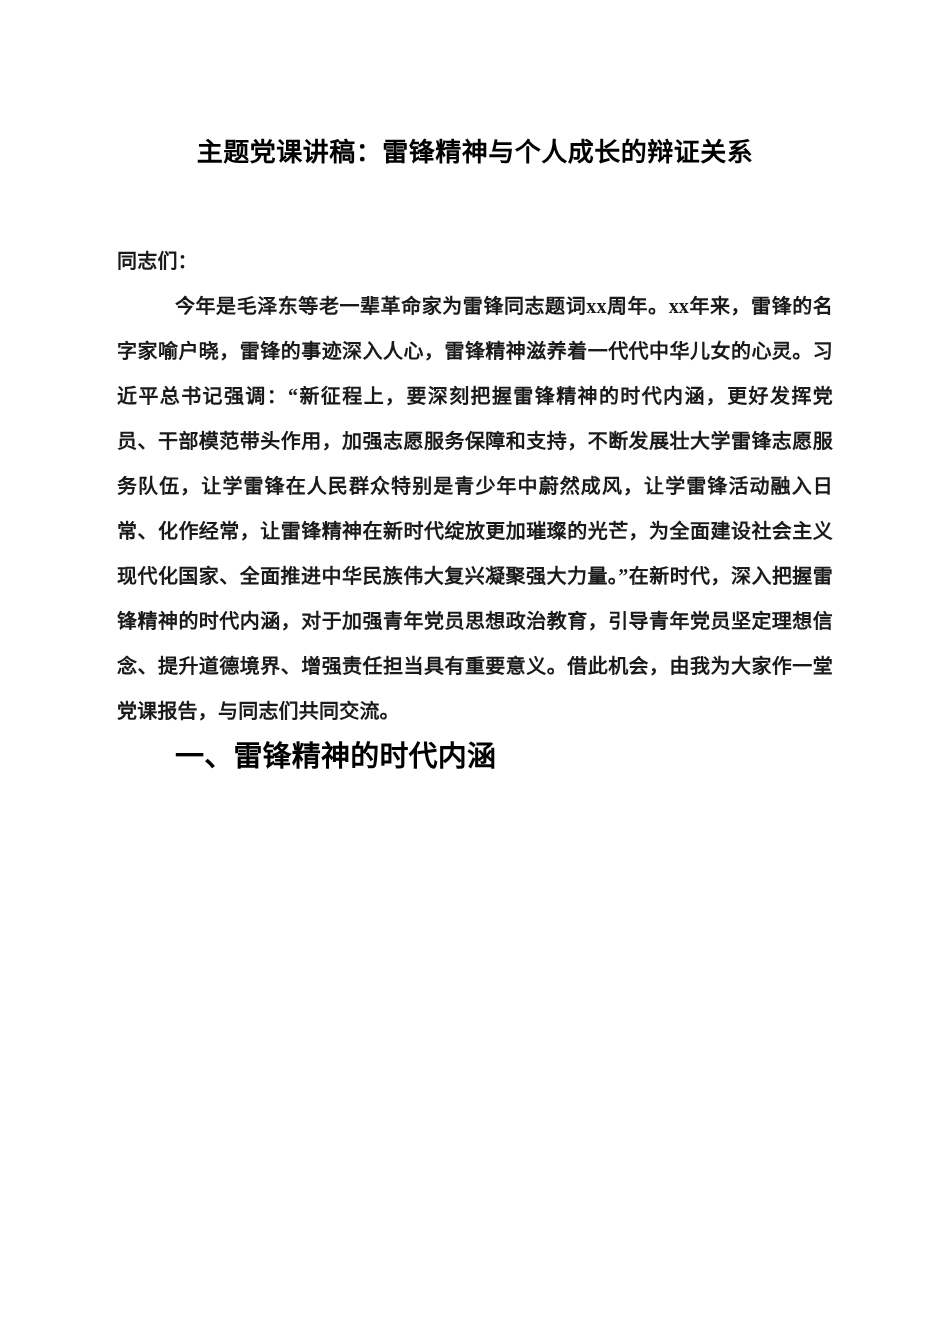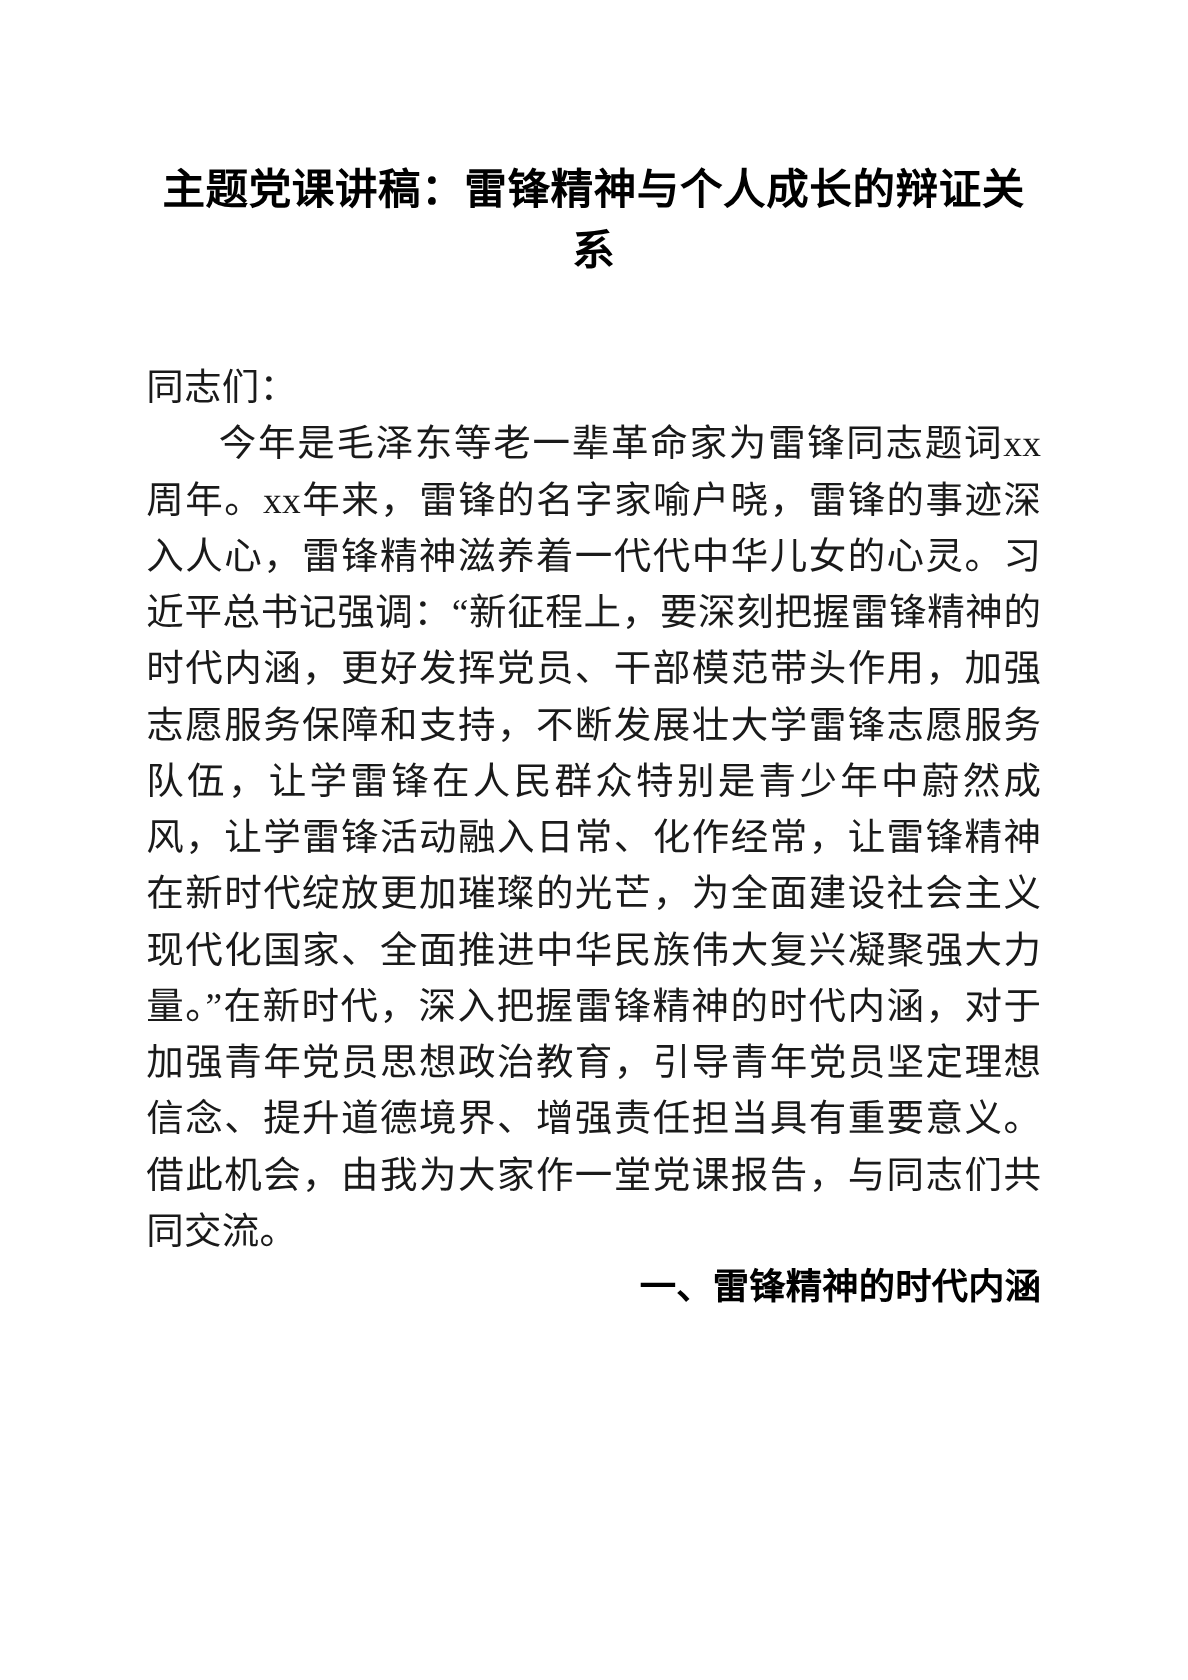--- a/index.html
+++ b/index.html
@@ -23,41 +23,42 @@
     position: absolute;
     left: 117px;
     top: 0;
     width: 716px;
   }
 
   
   .doc-title {
     font-family: "Liberation Serif", "DejaVu Serif", serif;
     font-weight: bold;
-    font-size: 34px;
+    font-size: 26px;
     line-height: 49px;
     color: #000000;
     text-align: center;
     margin: 0;
     padding-top: 128px;
     letter-spacing: 0.5px;
     word-break: break-all;
   }
 
   
   .para {
     font-family: "Liberation Serif", "DejaVu Serif", serif;
-    font-size: 30px;
+    font-size: 20px;
     line-height: 45px;
     color: #1a1a1a;
     margin: 0;
     text-align: justify;
     text-justify: inter-character;
     word-break: break-all;
     letter-spacing: 0.2px;
+    font-weight: bold;
   }
 
   .salutation {
     margin-top: 62px;
   }
 
   .para-indent {
     text-indent: 58px;
   }
 
@@ -65,21 +66,20 @@
   .section-heading {
     font-family: "Liberation Sans", "DejaVu Sans", sans-serif;
     font-weight: bold;
     font-size: 29px;
     line-height: 45px;
     color: #000000;
     margin: 0;
     text-indent: 58px;
     letter-spacing: 0.2px;
     word-break: break-all;
-    text-align: right;
   }
 </style>
 </head>
 <body>
 
 <div class="page">
   <div class="content">
 
     <h1 class="doc-title">主题党课讲稿：雷锋精神与个人成长的辩证关系</h1>
 

